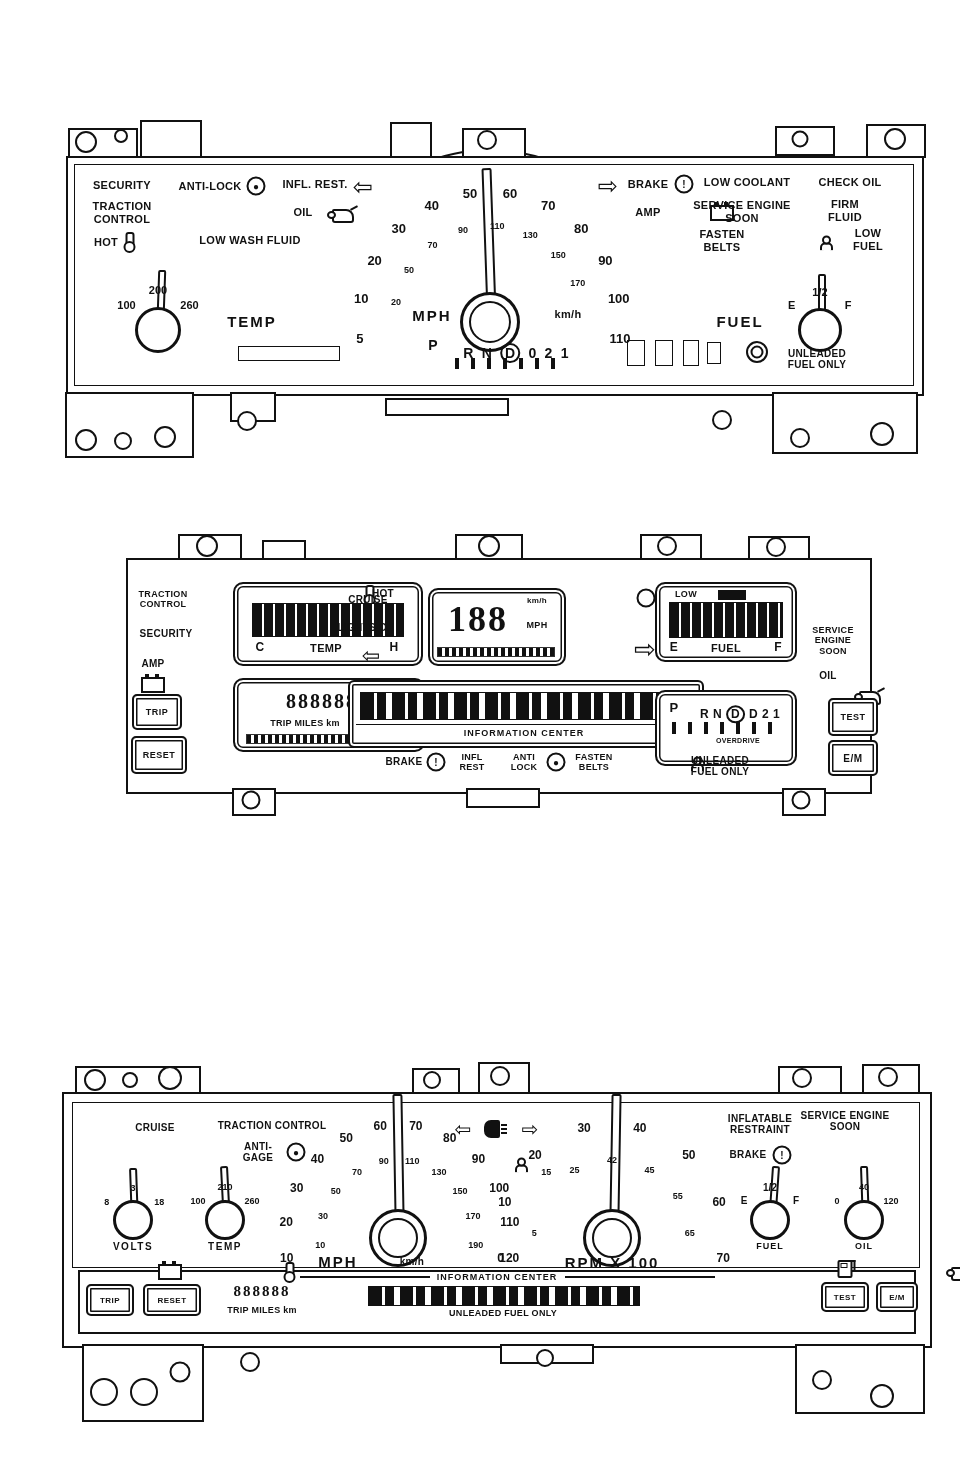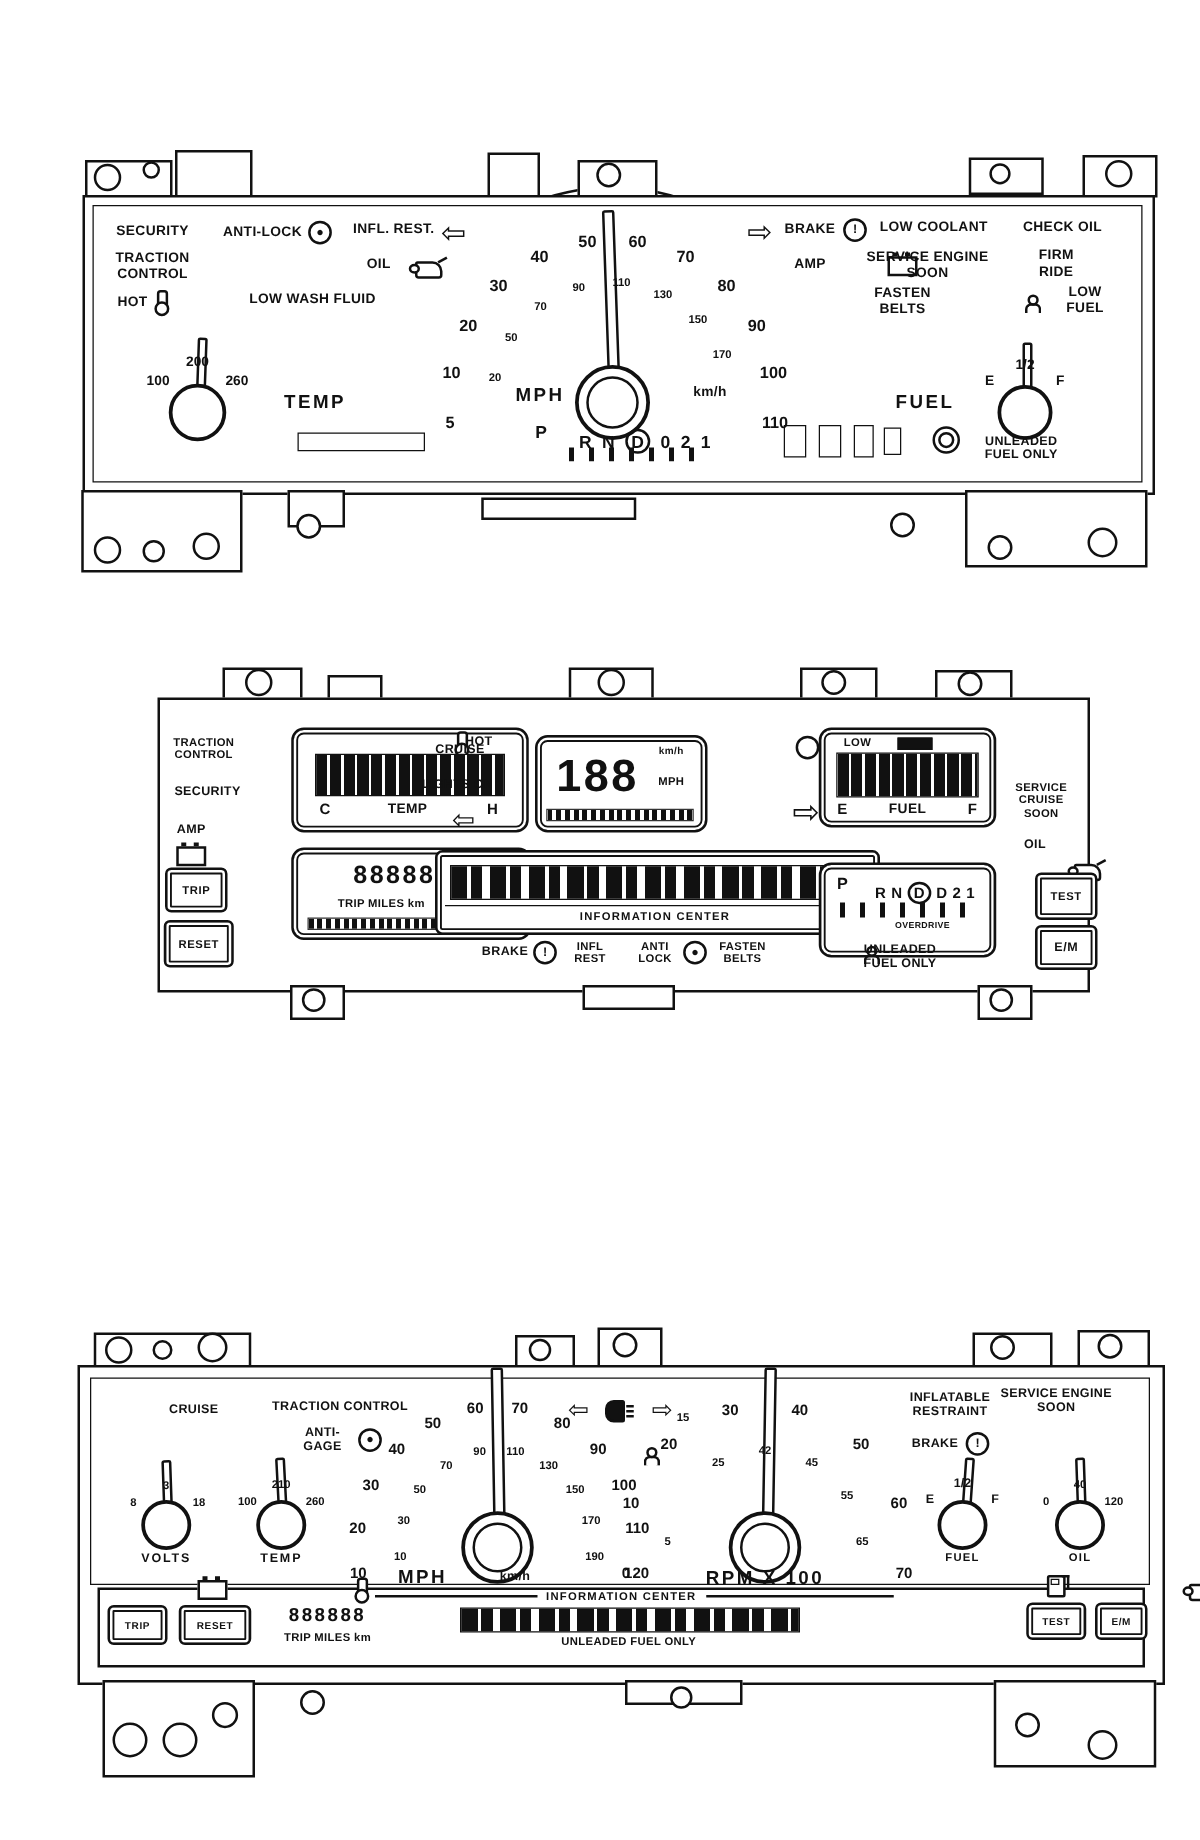--- a/index.html
+++ b/index.html
@@ -18,21 +18,21 @@
   .lcd{position:absolute;border:2px solid #111;border-radius:10px;background:#fff;
        box-shadow:inset 0 0 0 2px #fff,inset 0 0 0 3.5px #111}
   .btn{position:absolute;transform:translate(-50%,-50%);border:2px solid #111;border-radius:5px;background:#fff;
        box-shadow:inset 0 0 0 2px #fff,inset 0 0 0 3.5px #111;display:flex;align-items:center;
        justify-content:center;font-weight:bold;letter-spacing:.5px;color:#111}
   .lcd-bar{position:absolute;border:1px solid #111;background:repeating-linear-gradient(90deg,#111 0 9px,#fff 9px 11px)}
   .strip{position:absolute;background:repeating-linear-gradient(90deg,#111 0 4px,#fff 4px 7px);border:1px solid #333}
   .blocks{position:absolute;border:1px solid #111;
           background:repeating-linear-gradient(90deg,#111 0 13px,#fff 13px 16px,#111 16px 25px,#fff 25px 31px)}
   .marks{position:absolute;background:repeating-linear-gradient(90deg,#111 0 4px,transparent 4px 16px)}
-  .seg{font-family:Liberation Sans, sans-serif;letter-spacing:2px}
+  .seg{font-family:Liberation Serif, serif;letter-spacing:2px}
   .sel-round{border:2px solid #111;border-radius:50%;padding:0 3px}
   .gear-row span{margin:0 4px}
   .ic{position:absolute;transform:translate(-50%,-50%)}
   .ic-batt{width:20px;height:12px;border:2px solid #111;display:inline-block;position:relative;background:#fff}
   .ic-batt::before{content:"";position:absolute;top:-5px;left:2px;width:4px;height:3px;background:#111;box-shadow:10px 0 0 #111}
   .ic-thermo{width:5px;height:14px;border:2px solid #111;border-radius:3px 3px 0 0;display:inline-block;position:relative;background:#fff}
   .ic-thermo::after{content:"";position:absolute;left:-4px;bottom:-5px;width:8px;height:8px;border:2px solid #111;border-radius:50%;background:#fff}
   .ic-oil{width:18px;height:10px;border:2px solid #111;border-radius:2px 8px 3px 3px;display:inline-block;position:relative;background:#fff}
   .ic-oil::before{content:"";position:absolute;right:-6px;top:-4px;width:8px;height:2px;background:#111;transform:rotate(-28deg)}
   .ic-oil::after{content:"";position:absolute;left:-7px;top:0px;width:5px;height:4px;border:2px solid #111;border-radius:50%;background:#fff}
@@ -241,21 +241,21 @@
     <div class="t" style="left:648px;top:212px;font-size:11px">AMP</div>
     <span class="ic ic-batt" style="left:682px;top:211px"></span>
     <div class="t" style="left:747px;top:182px;font-size:11px">LOW COOLANT</div>
     <div class="t" style="left:742px;top:212px;font-size:11px">SERVICE ENGINE
 SOON</div>
     <div class="t" style="left:722px;top:241px;font-size:11px">FASTEN
 BELTS</div>
     <span class="ic ic-person" style="left:757px;top:240px"></span>
     <div class="t" style="left:850px;top:182px;font-size:11px">CHECK OIL</div>
     <div class="t" style="left:845px;top:211px;font-size:11px">FIRM
-RIDE</div>
+FLUID</div>
     <div class="t" style="left:868px;top:240px;font-size:11px">LOW
 FUEL</div>
 
     
     <div class="needle" style="left:156px;top:270px;width:4px;height:60px;transform:rotate(2deg)"></div>
     <div class="hub" style="left:158px;top:330px;width:40px;height:40px"></div>
     <div class="t" style="left:252px;top:322px;font-size:15px;letter-spacing:2px">TEMP</div>
     <div class="box thin" style="left:238px;top:346px;width:100px;height:13px"></div>
 
     
@@ -342,21 +342,21 @@
     <div class="lcd" style="left:655px;top:582px;width:138px;height:76px"></div>
     <div class="t" style="left:686px;top:594px;font-size:9px">LOW</div>
     <div class="box" style="left:718px;top:590px;width:26px;height:8px;background:#111;border-width:1px"></div>
     <div class="lcd-bar" style="left:669px;top:602px;width:112px;height:34px"></div>
     <div class="t" style="left:674px;top:648px;font-size:12px">E</div>
     <div class="t" style="left:726px;top:648px;font-size:11px">FUEL</div>
     <div class="t" style="left:778px;top:648px;font-size:12px">F</div>
 
     
     <div class="t" style="left:833px;top:640px;font-size:9px">SERVICE
-CRUISE
+ENGINE
 SOON</div>
     <div class="t" style="left:828px;top:676px;font-size:10px">OIL</div>
     <span class="ic ic-oil" style="left:828px;top:694px"></span>
     <div class="btn" style="left:853px;top:717px;width:46px;height:34px;font-size:9px">TEST</div>
     <div class="btn" style="left:853px;top:758px;width:46px;height:32px;font-size:10px">E/M</div>
 
     
     <div class="lcd" style="left:233px;top:678px;width:188px;height:70px"></div>
     <div class="t seg" style="left:322px;top:701px;font-size:20px">888888</div>
     <div class="t" style="left:305px;top:723px;font-size:9px">TRIP MILES km</div>
@@ -546,21 +546,21 @@
       <span class="dial-num" style="left: 475.703px; top: 1244.8px; font-size: 9px;">190</span>
       <span class="dial-num" style="left: 500.717px; top: 1257.62px; font-size: 12px;">0</span>
       <span class="dial-num" style="left: 504.884px; top: 1202.01px; font-size: 12px;">10</span>
       <span class="dial-num" style="left: 535.14px; top: 1155.17px; font-size: 12px;">20</span>
       <span class="dial-num" style="left: 584.116px; top: 1128.49px; font-size: 12px;">30</span>
       <span class="dial-num" style="left: 639.884px; top: 1128.49px; font-size: 12px;">40</span>
       <span class="dial-num" style="left: 688.86px; top: 1155.17px; font-size: 12px;">50</span>
       <span class="dial-num" style="left: 719.116px; top: 1202.01px; font-size: 12px;">60</span>
       <span class="dial-num" style="left: 723.283px; top: 1257.62px; font-size: 12px;">70</span>
       <span class="dial-num" style="left: 534.19px; top: 1232.56px; font-size: 9px;">5</span>
-      <span class="dial-num" style="left: 546.338px; top: 1134px; font-size: 9px;">15</span>
+      <span class="dial-num" style="left: 546.338px; top: 1172px; font-size: 9px;">15</span>
       <span class="dial-num" style="left: 574.582px; top: 1169.56px; font-size: 9px;">25</span>
       <span class="dial-num" style="left: 612px; top: 1160px; font-size: 9px;">42</span>
       <span class="dial-num" style="left: 649.418px; top: 1169.56px; font-size: 9px;">45</span>
       <span class="dial-num" style="left: 677.662px; top: 1195.9px; font-size: 9px;">55</span>
       <span class="dial-num" style="left: 689.81px; top: 1232.56px; font-size: 9px;">65</span>
       <span class="dial-num" style="left: 743.996px; top: 1199.68px; font-size: 10px;">E</span>
       <span class="dial-num" style="left: 770px; top: 1187px; font-size: 10px;">1/2</span>
       <span class="dial-num" style="left: 796.004px; top: 1199.68px; font-size: 10px;">F</span>
       <span class="dial-num" style="left: 836.968px; top: 1201.07px; font-size: 9px;">0</span>
       <span class="dial-num" style="left: 864px; top: 1187px; font-size: 9px;">40</span>

